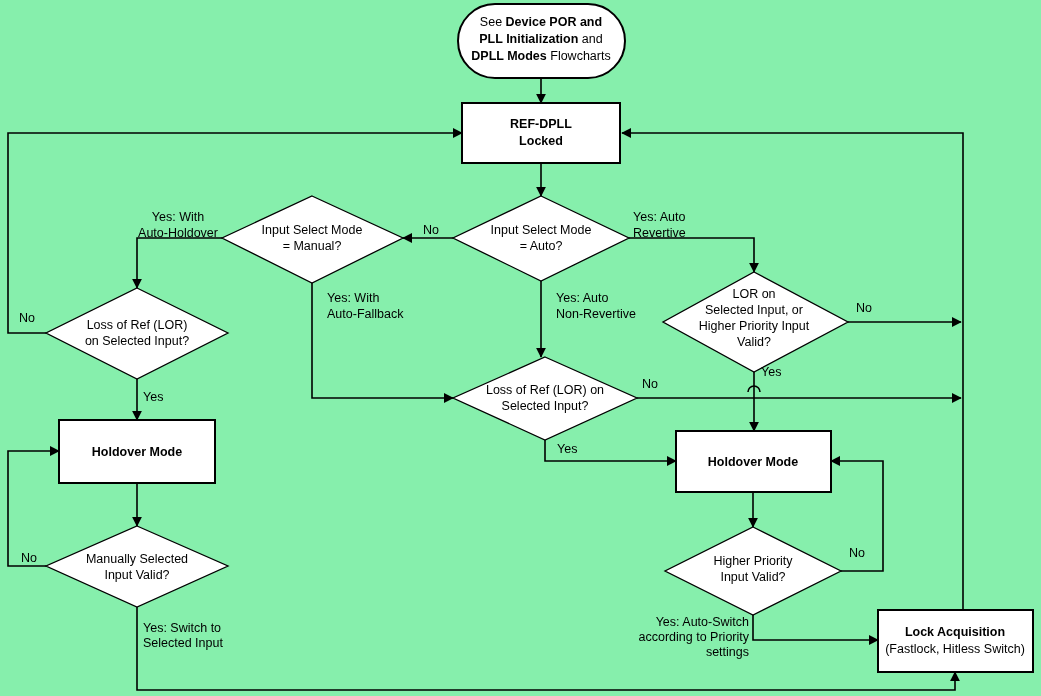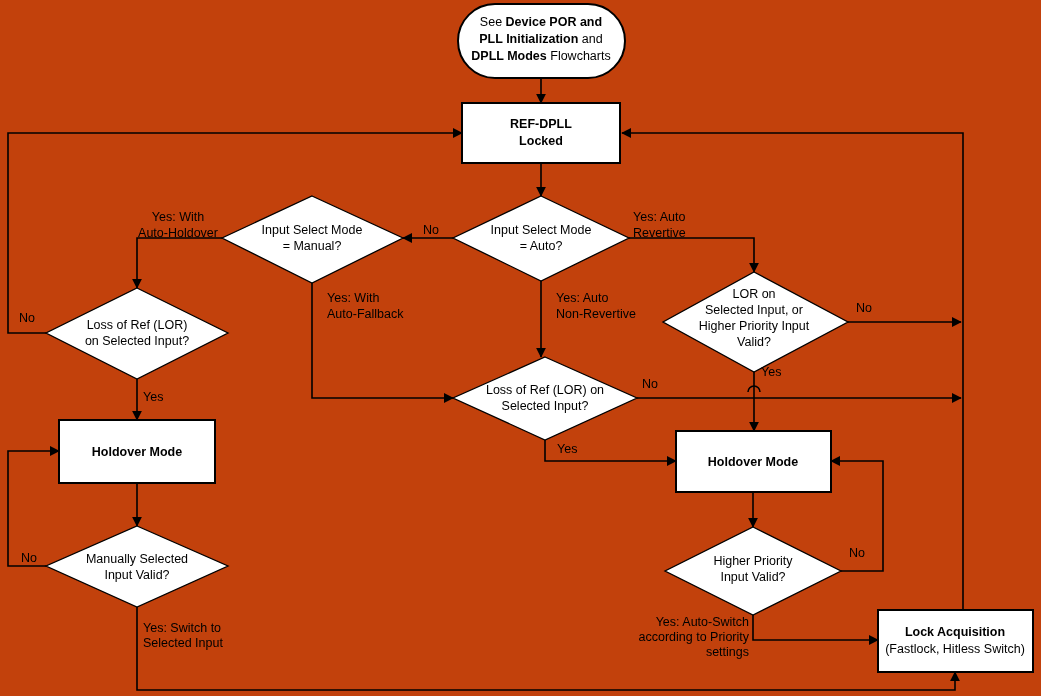--- a/index.html
+++ b/index.html
@@ -4,21 +4,21 @@
 <style>
   html, body {
     margin: 0;
     padding: 0;
     background: #ffffff;
   }
   #stage {
     position: relative;
     width: 1041px;
     height: 696px;
-    background: #c2410c;
+    background: #86efac;
     font-family: "Liberation Sans", sans-serif;
   }
   svg#flow {
     display: block;
     width: 1041px;
     height: 696px;
   }
   .shape {
     fill: #ffffff;
     stroke: #000000;

